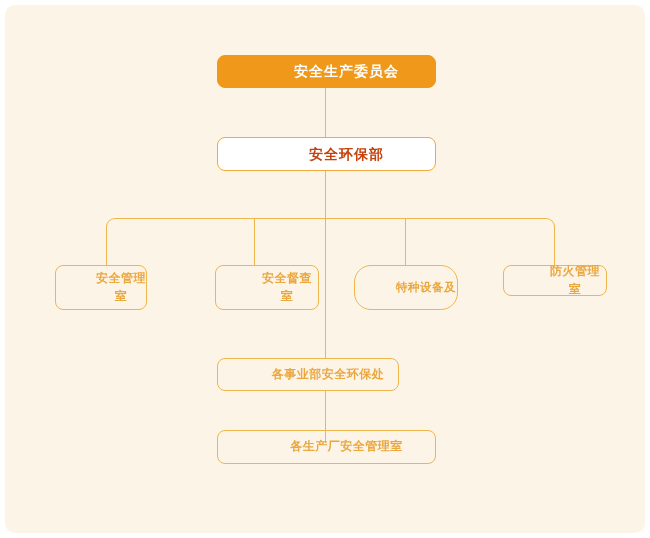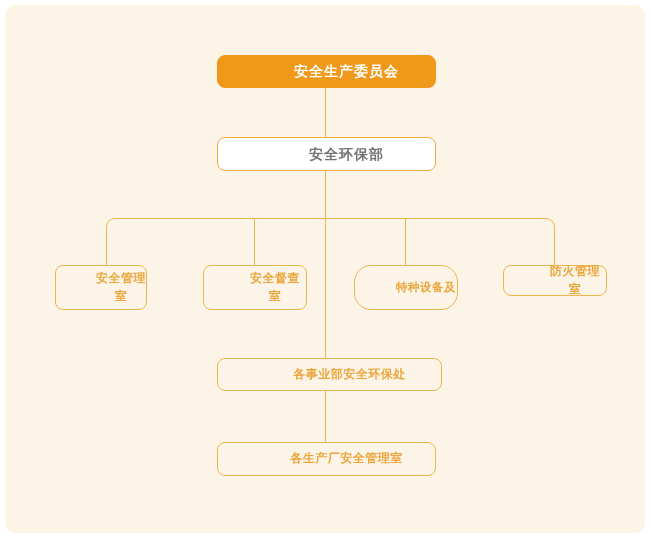--- a/index.html
+++ b/index.html
@@ -43,21 +43,21 @@
     border: 1px solid #F09819;
     color: #ffffff;
     font-size: 14px;
     font-weight: bold;
     letter-spacing: 1px;
   }
 
   .node-white {
     background: #FFFFFF;
     border: 1px solid #EFA93C;
-    color: #737373;
+    color: #c2410c;
     font-size: 14px;
     font-weight: bold;
     letter-spacing: 1px;
   }
 
   .node-plain {
     background: transparent;
     border: 1px solid #EFB64E;
     color: #EAA73E;
     font-size: 12px;
@@ -110,33 +110,33 @@
   </div>
 
   <div class="node node-white" style="left:212px; top:132px; width:219px; height:34px;">
     <span class="node-label">安全环保部</span>
   </div>
 
   <div class="node node-plain" style="left:50px; top:260px; width:92px; height:45px;">
     <span class="node-label">安全管理室</span>
   </div>
 
-  <div class="node node-plain" style="left:198px; top:260px; width:104px; height:45px;">
+  <div class="node node-plain" style="left:210px; top:260px; width:104px; height:45px;">
     <span class="node-label">安全督查室</span>
   </div>
 
   <div class="node node-plain small" style="left:349px; top:260px; width:104px; height:45px; flex-direction:column;">
     <span class="node-label l2">特种设备及</span>
   </div>
 
   <div class="node node-plain" style="left:498px; top:260px; width:104px; height:31px;">
     <span class="node-label">防火管理室</span>
   </div>
 
-  <div class="node node-plain" style="left:212px; top:353px; width:225px; height:33px;">
+  <div class="node node-plain" style="left:212px; top:353px; width:182px; height:33px;">
     <span class="node-label">各事业部安全环保处</span>
   </div>
 
-  <div class="node node-plain" style="left:212px; top:437px; width:219px; height:34px;">
+  <div class="node node-plain" style="left:212px; top:425px; width:219px; height:34px;">
     <span class="node-label">各生产厂安全管理室</span>
   </div>
 
 </div>
 
 </body></html>

